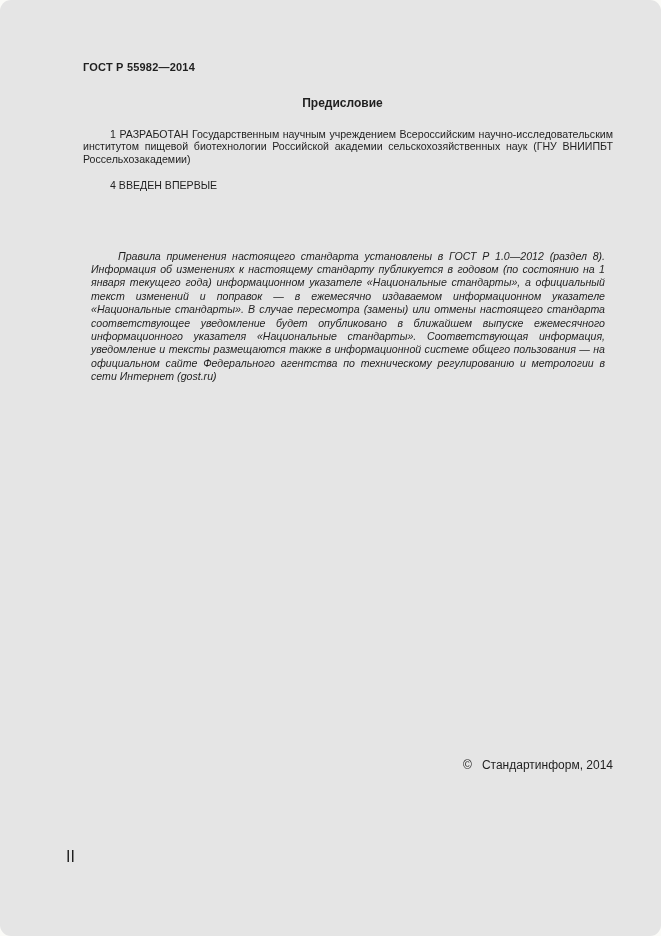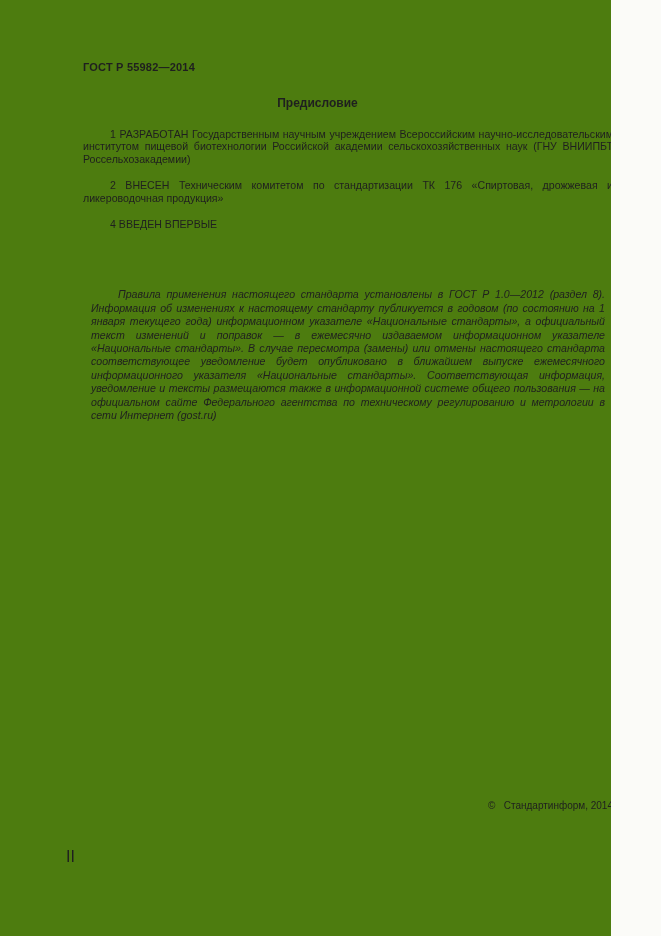--- a/index.html
+++ b/index.html
@@ -8,24 +8,25 @@
   }
   body {
     width: 661px;
     height: 936px;
     background: #fbfbf8;
     font-family: "Liberation Sans", sans-serif;
     color: #1f1f1f;
   }
   .page {
     position: relative;
-    width: 611px;
+    width: 661px;
     height: 936px;
-    background: #4d7c0f;
+    background: #e5e5e5;
     overflow: hidden;
+    border-radius: 11px;
   }
   .doc-code {
     position: absolute;
     top: 61px;
     left: 83px;
     font-size: 11px;
     font-weight: bold;
     letter-spacing: 0.2px;
   }
   .page-title {
@@ -56,25 +57,25 @@
   }
   .legal {
     margin: 8px;
     font-style: italic;
     font-size: 10.6px;
     line-height: 13.4px;
     text-indent: 27px;
   }
   .copyright {
     position: absolute;
-    top: 800px;
+    top: 758px;
     left: 83px;
     width: 530px;
     text-align: right;
-    font-size: 10px;
+    font-size: 12px;
     white-space: pre;
   }
   .restriction {
     position: absolute;
     top: 796px;
     left: 83px;
     width: 530px;
     font-size: 10.3px;
     line-height: 12.4px;
     text-align: justify;
@@ -91,21 +92,20 @@
 <body>
 
 <div class="page">
 
   <div class="doc-code">ГОСТ Р 55982—2014</div>
 
   <div class="page-title">Предисловие</div>
 
   <div class="content">
     <p class="para">1 РАЗРАБОТАН Государственным научным учреждением Всероссийским научно-исследовательским институтом пищевой биотехнологии Российской академии сельскохозяйственных наук (ГНУ ВНИИПБТ Россельхозакадемии)</p>
-    <p class="para">2 ВНЕСЕН Техническим комитетом по стандартизации ТК 176 «Спиртовая, дрожжевая и ликероводочная продукция»</p>
     <p class="para">4 ВВЕДЕН ВПЕРВЫЕ</p>
     <div class="gap"></div>
     <p class="legal">Правила применения настоящего стандарта установлены в ГОСТ Р 1.0—2012 (раздел 8). Информация об изменениях к настоящему стандарту публикуется в годовом (по состоянию на 1 января текущего года) информационном указателе «Национальные стандарты», а официальный текст изменений и поправок — в ежемесячно издаваемом информационном указателе «Национальные стандарты». В случае пересмотра (замены) или отмены настоящего стандарта соответствующее уведомление будет опубликовано в ближайшем выпуске ежемесячного информационного указателя «Национальные стандарты». Соответствующая информация, уведомление и тексты размещаются также в информационной системе общего пользования — на официальном сайте Федерального агентства по техническому регулированию и метрологии в сети Интернет (gost.ru)</p>
   </div>
 
   <div class="copyright">©   Стандартинформ, 2014</div>
 
 
   <div class="page-number">II</div>
 

